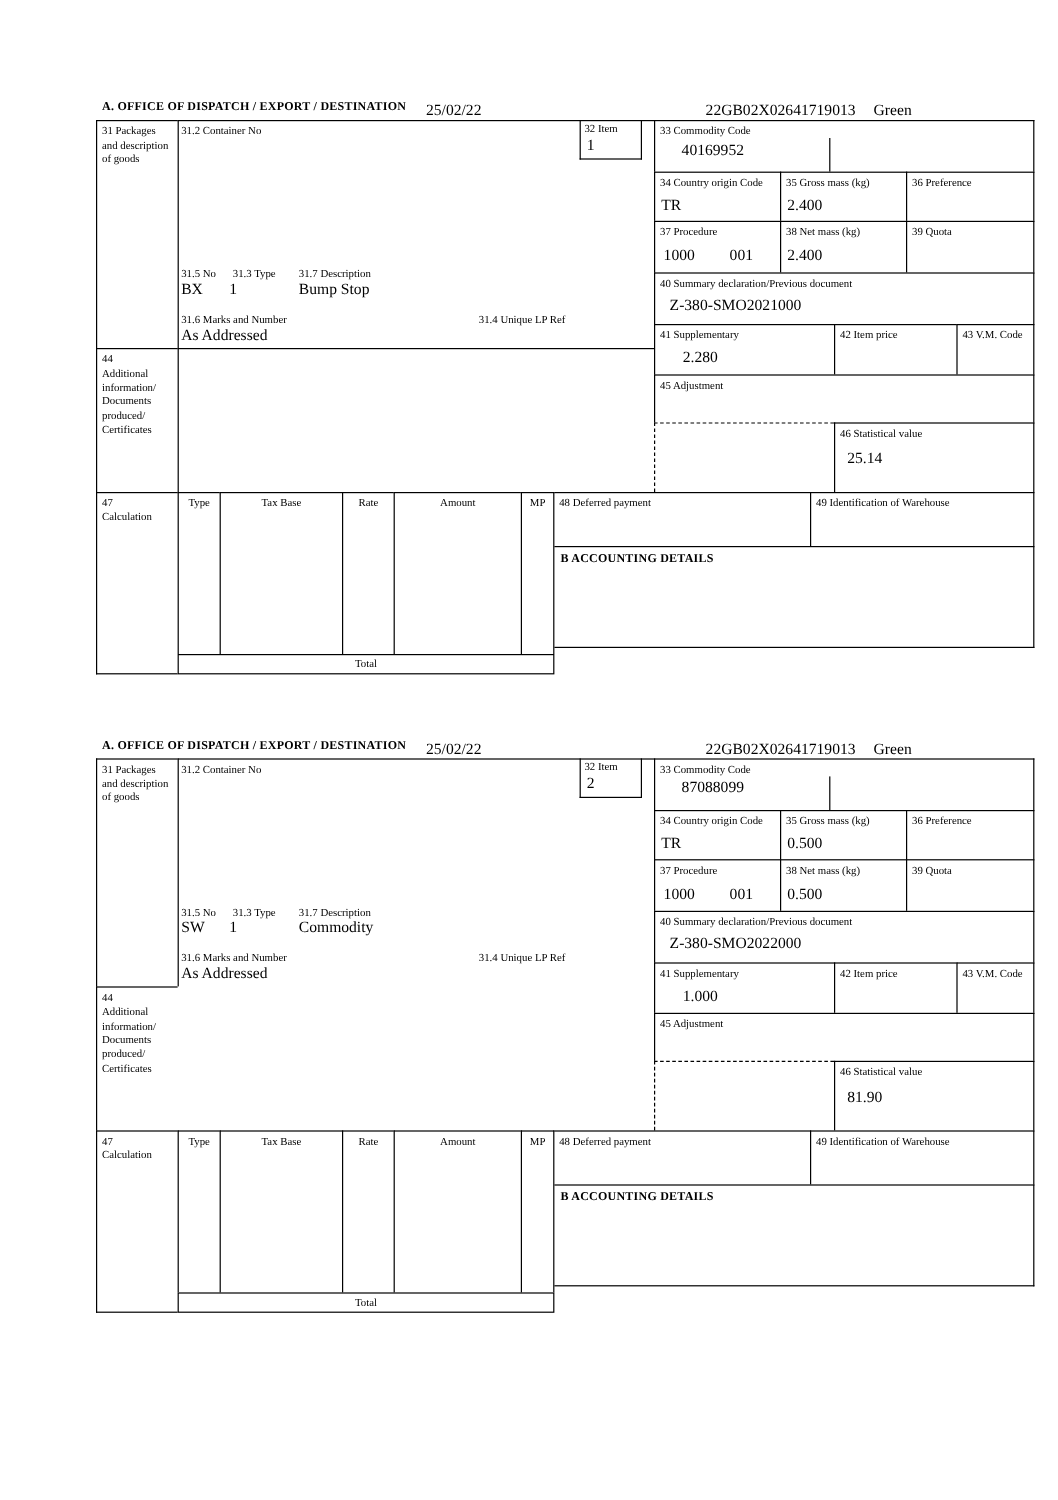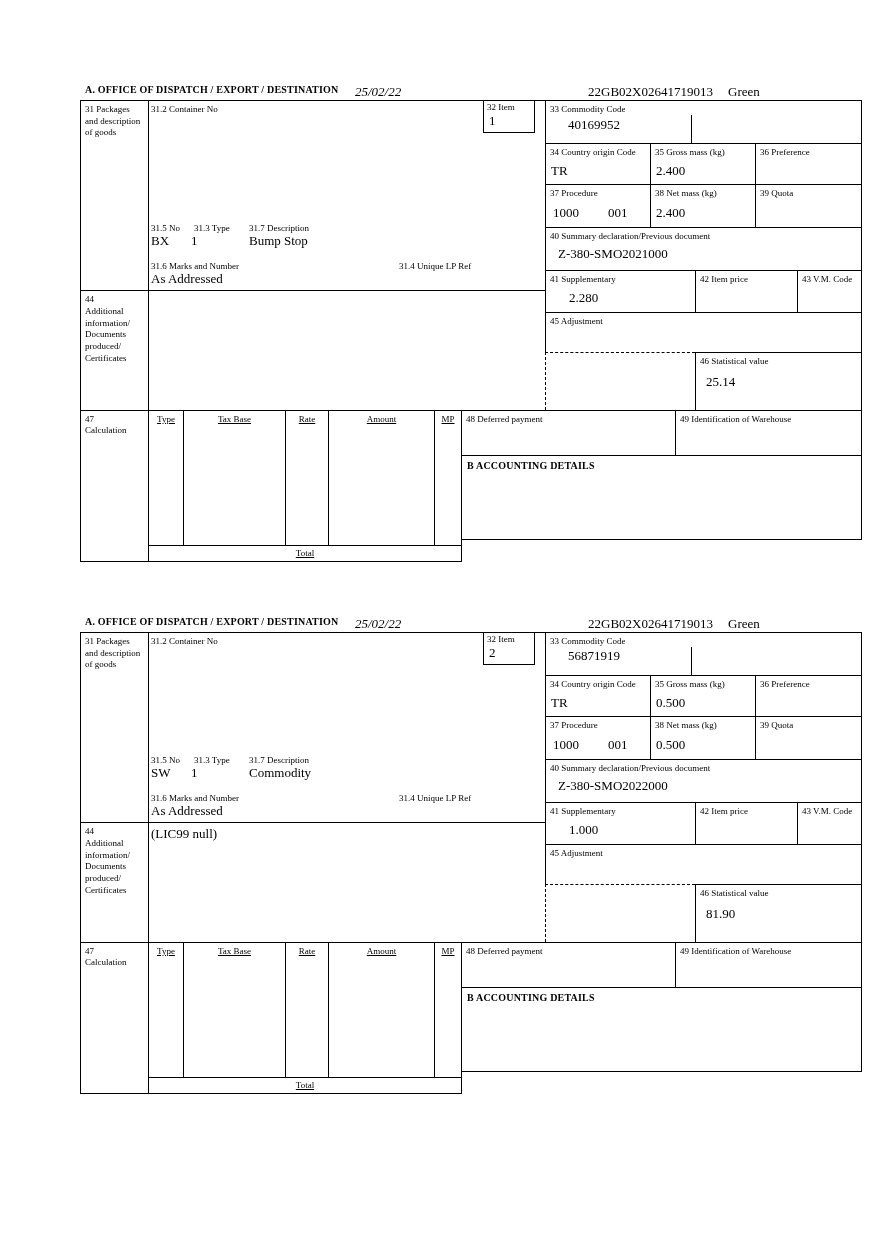--- a/index.html
+++ b/index.html
@@ -3,27 +3,27 @@
 <meta charset="utf-8">
 <style>
   * { margin:0; padding:0; box-sizing:border-box; }
   html,body { background:#ffffff; }
   body { font-family:"Liberation Serif", serif; color:#000; }
   .page { position:relative; width:882px; height:1250px; background:#fff; overflow:hidden; }
   .block { position:absolute; left:80px; width:782px; }
   .hdr { position:relative; height:19px; }
   .hdr span { position:absolute; top:3px; white-space:nowrap; }
   .office { left:5px; font-weight:bold; font-size:10px; letter-spacing:0.2px; }
-  .hdate { left:275px; font-size:13px;font-style:italic; }
+  .hdate { left:275px; font-size:13px; }
   .href { left:508px; font-size:13px; }
   .hstatus { left:648px; font-size:13px; }
   .sheet { position:relative; width:782px; height:462px; }
   .cell { position:absolute; border:0 solid #000; }
   .bt { border-top-width:1px; }
-  .bl { border-left-width:1px;text-decoration:underline; }
+  .bl { border-left-width:1px; }
   .br { border-right-width:1px; }
   .bb { border-bottom-width:1px; }
   .dashed { border-top:1px dashed #000; border-left:1px dashed #000; }
   .lbl { position:absolute; font-size:9px; line-height:1.2; white-space:nowrap; }
   .lblw { position:absolute; font-size:9px; line-height:1.3; white-space:normal; }
   .val { position:absolute; font-size:13px; white-space:nowrap; }
   .hh { display:block; width:100%; text-align:center; font-size:9px; padding-top:3px; }
   .tick { position:absolute; width:1px; background:#000; }
   .acct { position:absolute; left:5px; top:4px; font-size:10px; font-weight:bold; letter-spacing:0.2px; }
 </style>
@@ -190,27 +190,24 @@
         <span class="lbl" style="left:2px;top:160px">31.6 Marks and Number</span>
         <span class="lbl" style="left:250px;top:160px">31.4 Unique LP Ref</span>
         <span class="val" style="left:2px;top:170px">As Addressed</span>
       </div>
 
       <div class="cell bl br bb" style="left:403px;top:0;width:52px;height:33px">
         <span class="lbl" style="left:3px;top:2px">32 Item</span>
         <span class="val" style="left:5px;top:13px">2</span>
       </div>
 
-      <div class="cell bt bl" style="left:68px;top:190px;width:397px;height:120px">
-        <span class="val" style="left:2px;top:3px">(LIC99 null)</span>
-      </div>
 
       <div class="cell bt bl br" style="left:465px;top:0;width:317px;height:43px">
         <span class="lbl" style="left:4px;top:3px">33 Commodity Code</span>
-        <span class="val" style="left:22px;top:15px">56871919</span>
+        <span class="val" style="left:22px;top:15px">87088099</span>
         <span class="tick" style="left:145px;top:14px;height:28px"></span>
       </div>
       <div class="cell bt bl" style="left:465px;top:43px;width:105px;height:41px">
         <span class="lbl" style="left:4px;top:3px">34 Country origin Code</span>
         <span class="val" style="left:5px;top:19px">TR</span>
       </div>
       <div class="cell bt bl" style="left:570px;top:43px;width:105px;height:41px">
         <span class="lbl" style="left:4px;top:3px">35 Gross mass (kg)</span>
         <span class="val" style="left:5px;top:19px">0.500</span>
       </div>

